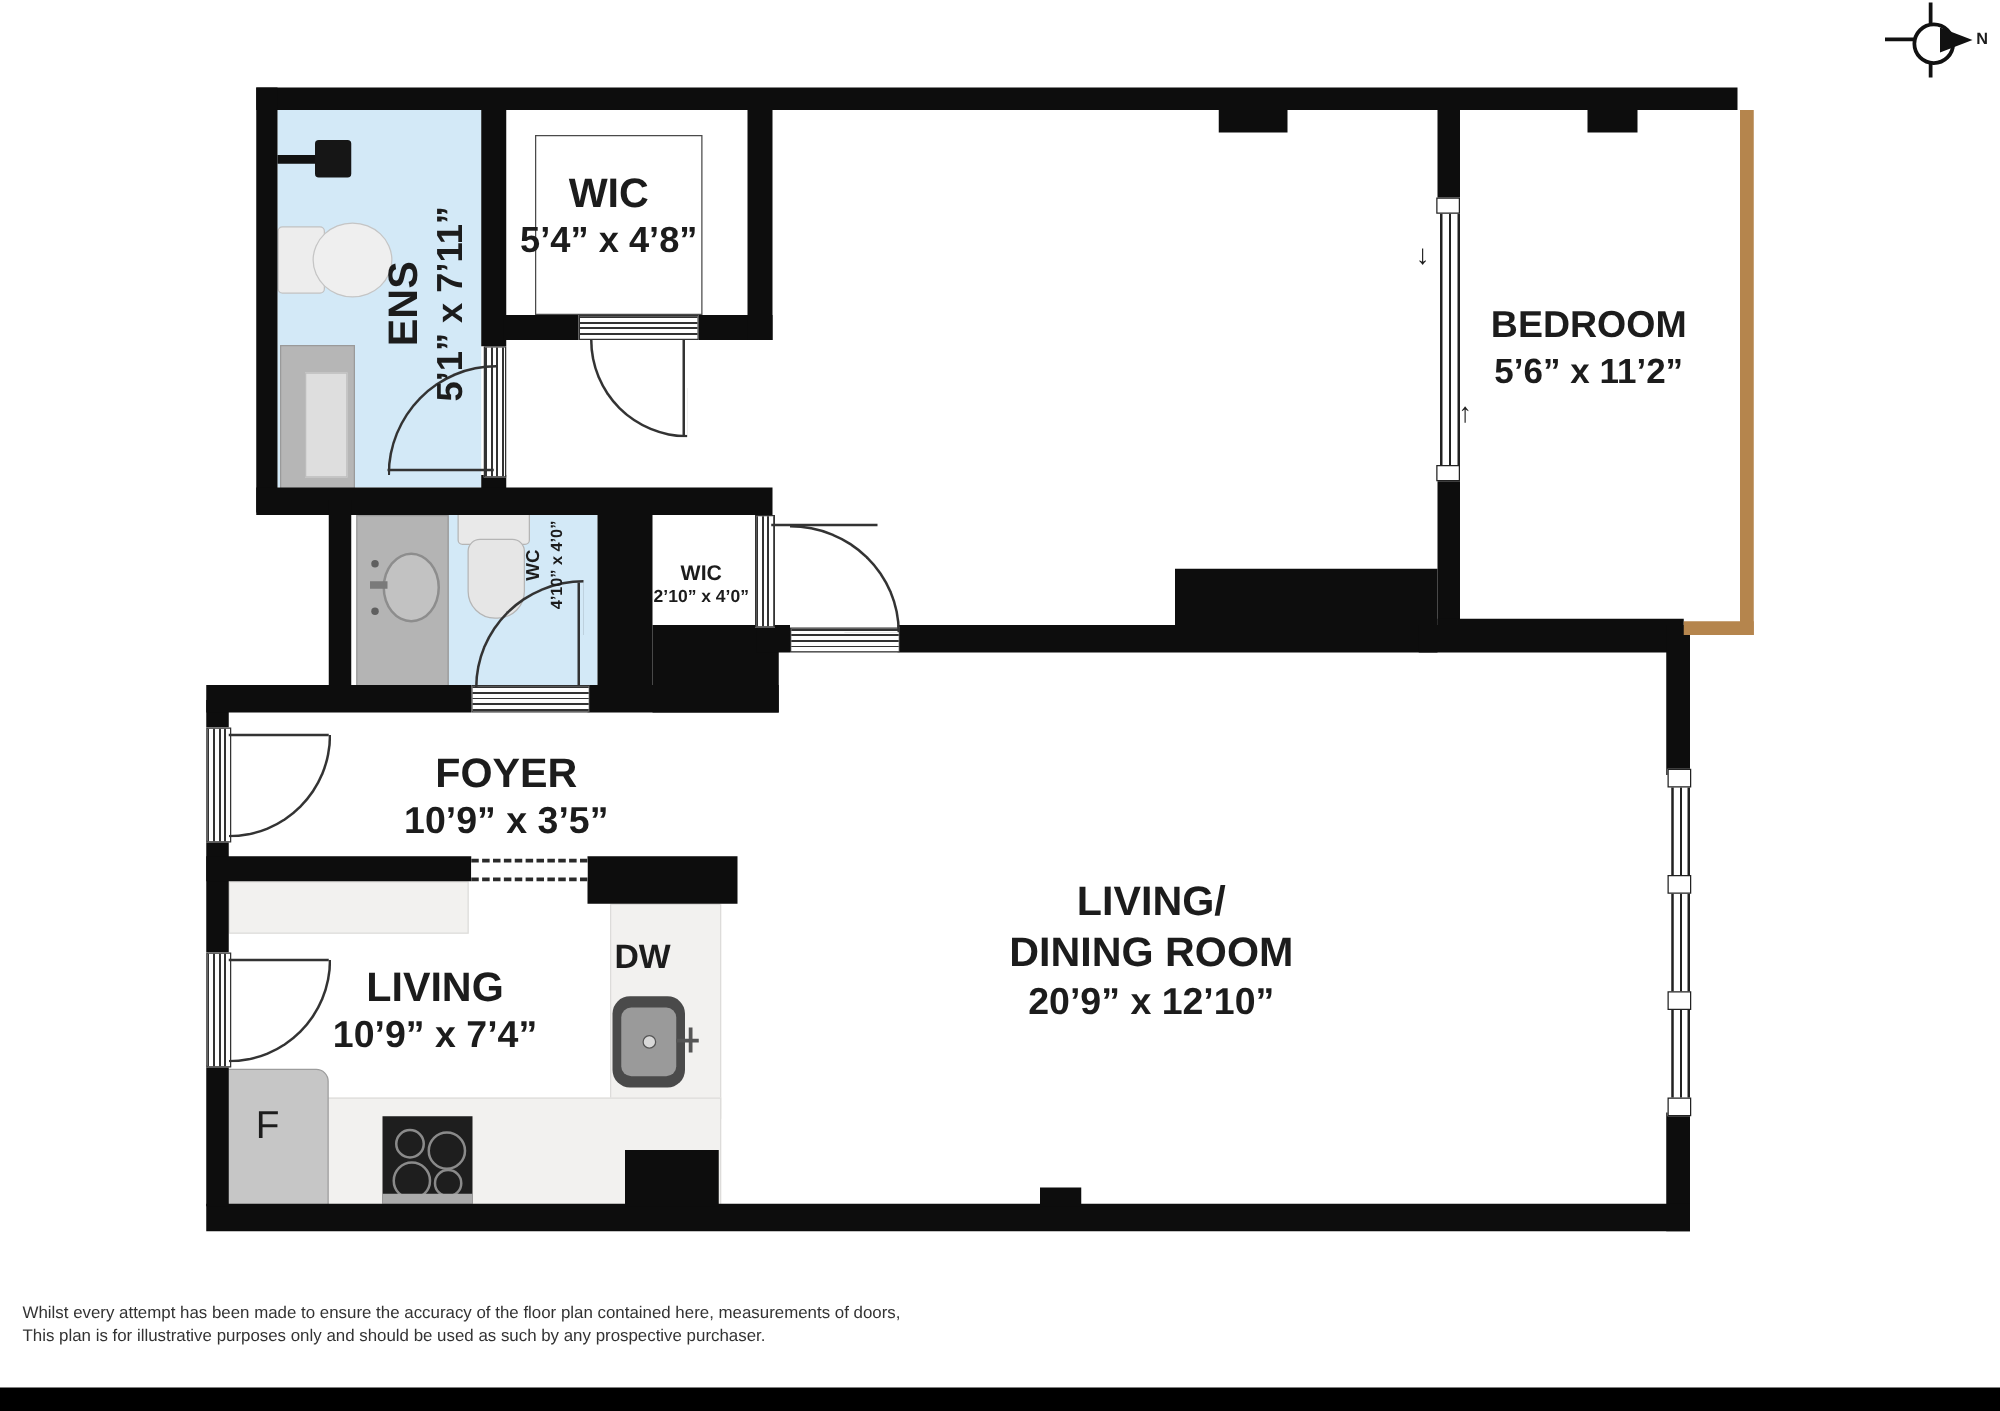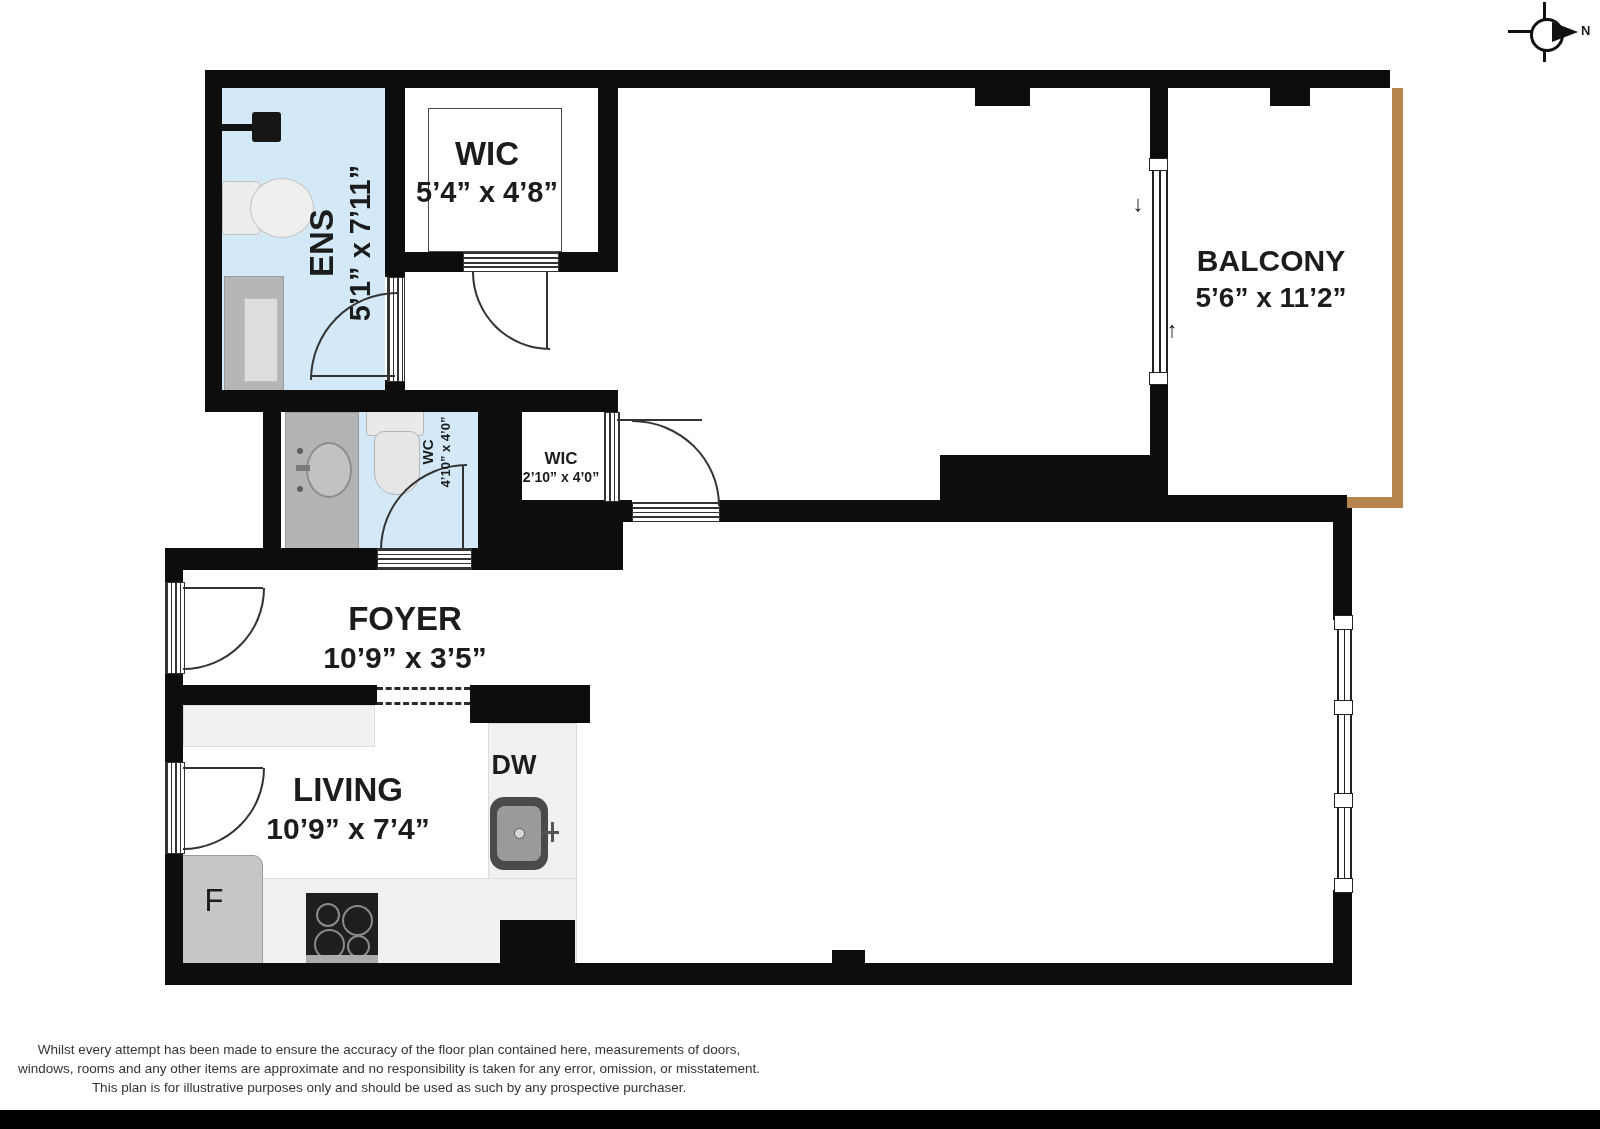--- a/index.html
+++ b/index.html
@@ -22,21 +22,21 @@
          line-height:1.25;white-space:nowrap;color:#1c1c1c;}
   .label.rot{transform:translate(-50%,-50%) rotate(-90deg);}
   .glass-v{position:absolute;background:linear-gradient(to right,transparent 0 42%,#222 42% 58%,transparent 58%);
            border-left:2px solid #222;border-right:2px solid #222;background-color:#fff;}
   .cap{position:absolute;background:#fff;border:1.5px solid #222;}
   .dashopen{position:absolute;background:#fff;border-top:3px dashed #2a2a2a;border-bottom:3px dashed #2a2a2a;}
   .counter{position:absolute;background:#f2f1ef;border:1px solid #dddcda;}
   .burner{position:absolute;border:2px solid #8a8a8a;border-radius:50%;}
   .watermark{position:absolute;color:#9c9c9c;opacity:.85;font-size:27px;font-weight:500;letter-spacing:1px;z-index:60;}
   .footer-address{position:absolute;font-size:17px;font-weight:700;color:#222;}
-  .footer-disclaimer{position:absolute;font-size:13.5px;line-height:19px;color:#333;text-align:center;}
+  .footer-disclaimer{position:absolute;font-size:13.5px;line-height:19px;color:#333;}
   .nline{position:absolute;background:#111;}
 </style>
 </head>
 <body>
 
 <div id="canvas">
 
   <div class="fill" style="left:222px;top:88px;width:163px;height:302px;background:#d3e9f7;"></div>
   <div class="fill" style="left:357px;top:412px;width:121px;height:136px;background:#d3e9f7;"></div>
 
@@ -150,51 +150,55 @@
 
   <div class="label rot" style="left:340px;top:243px;">
     <div style="font-size:33px;">ENS</div>
     <div style="font-size:29px;">5’1” x 7’11”</div>
   </div>
   <div class="label" style="left:487px;top:172px;">
     <div style="font-size:33px;">WIC</div>
     <div style="font-size:29px;">5’4” x 4’8”</div>
   </div>
   <div class="label" style="left:1271px;top:278px;">
-    <div style="font-size:30px;">BALCONY</div>
+    <div style="font-size:30px;">BEDROOM</div>
     <div style="font-size:28px;">5’6” x 11’2”</div>
   </div>
   <div class="label rot" style="left:436px;top:452px;">
     <div style="font-size:15px;">WC</div>
     <div style="font-size:13px;">4’10” x 4’0”</div>
   </div>
   <div class="label" style="left:561px;top:467px;">
     <div style="font-size:17px;">WIC</div>
     <div style="font-size:14px;">2’10” x 4’0”</div>
   </div>
   <div class="label" style="left:405px;top:637px;">
     <div style="font-size:33px;">FOYER</div>
     <div style="font-size:30px;">10’9” x 3’5”</div>
   </div>
   <div class="label" style="left:348px;top:808px;">
     <div style="font-size:33px;">LIVING</div>
     <div style="font-size:30px;">10’9” x 7’4”</div>
+  </div>
+  <div class="label" style="left:921px;top:760px;">
+    <div style="font-size:33px;">LIVING/</div>
+    <div style="font-size:33px;">DINING ROOM</div>
+    <div style="font-size:30px;">20’9” x 12’10”</div>
   </div>
   <div class="label" style="left:514px;top:766px;font-size:27px;">DW</div>
   <div class="label" style="left:214px;top:901px;font-size:31px;font-weight:500;">F</div>
 
 
   <div>
     <div class="nline" style="left:1543px;top:2px;width:3px;height:60px;position:absolute;"></div>
     <div class="nline" style="left:1508px;top:30px;width:44px;height:3px;position:absolute;"></div>
     <div class="abs" style="left:1530px;top:18px;width:28px;height:28px;border:3px solid #111;border-radius:50%;background:#fff;"></div>
     <div class="abs" style="left:1552px;top:22px;width:0;height:0;border-left:26px solid #111;border-top:10px solid transparent;border-bottom:10px solid transparent;"></div>
     <div class="abs" style="left:1581px;top:23px;font-size:13px;font-weight:600;">N</div>
   </div>
 
   <div class="footer-disclaimer" style="left:18px;top:1040px;">
     <div>Whilst every attempt has been made to ensure the accuracy of the floor plan contained here, measurements of doors,</div>
-    <div>windows, rooms and any other items are approximate and no responsibility is taken for any error, omission, or misstatement.</div>
     <div>This plan is for illustrative purposes only and should be used as such by any prospective purchaser.</div>
   </div>
   <div class="abs" style="left:0;top:1110px;width:1600px;height:19px;background:#000;"></div>
 
 </div>
 
 </body></html>

